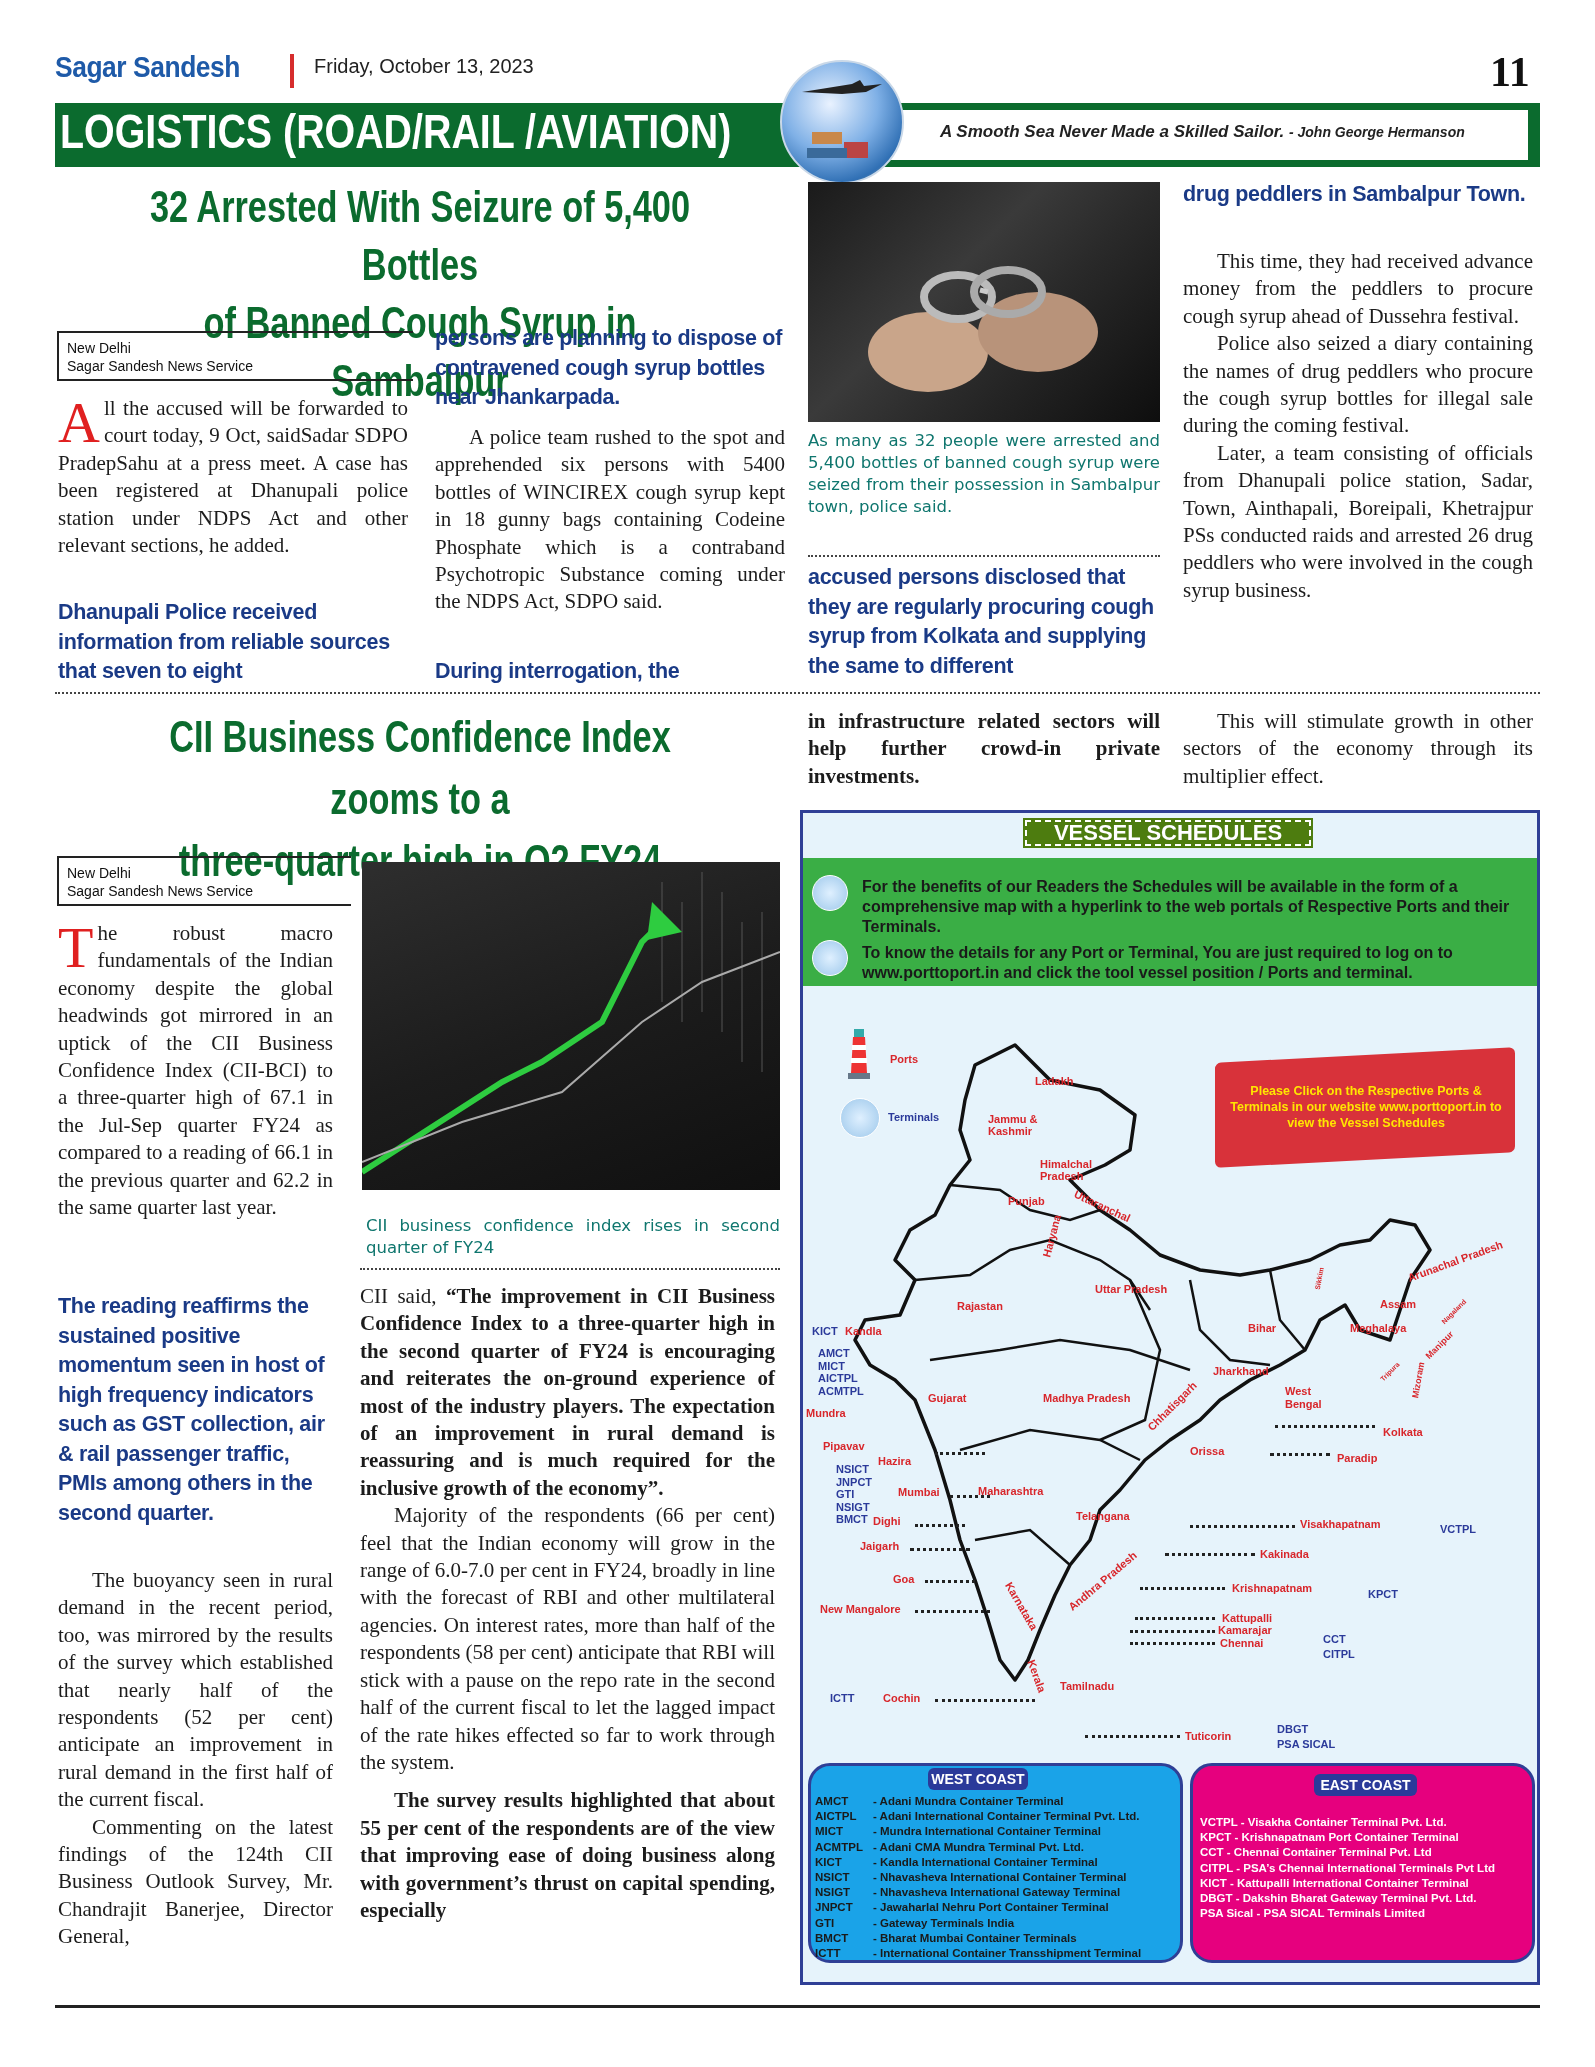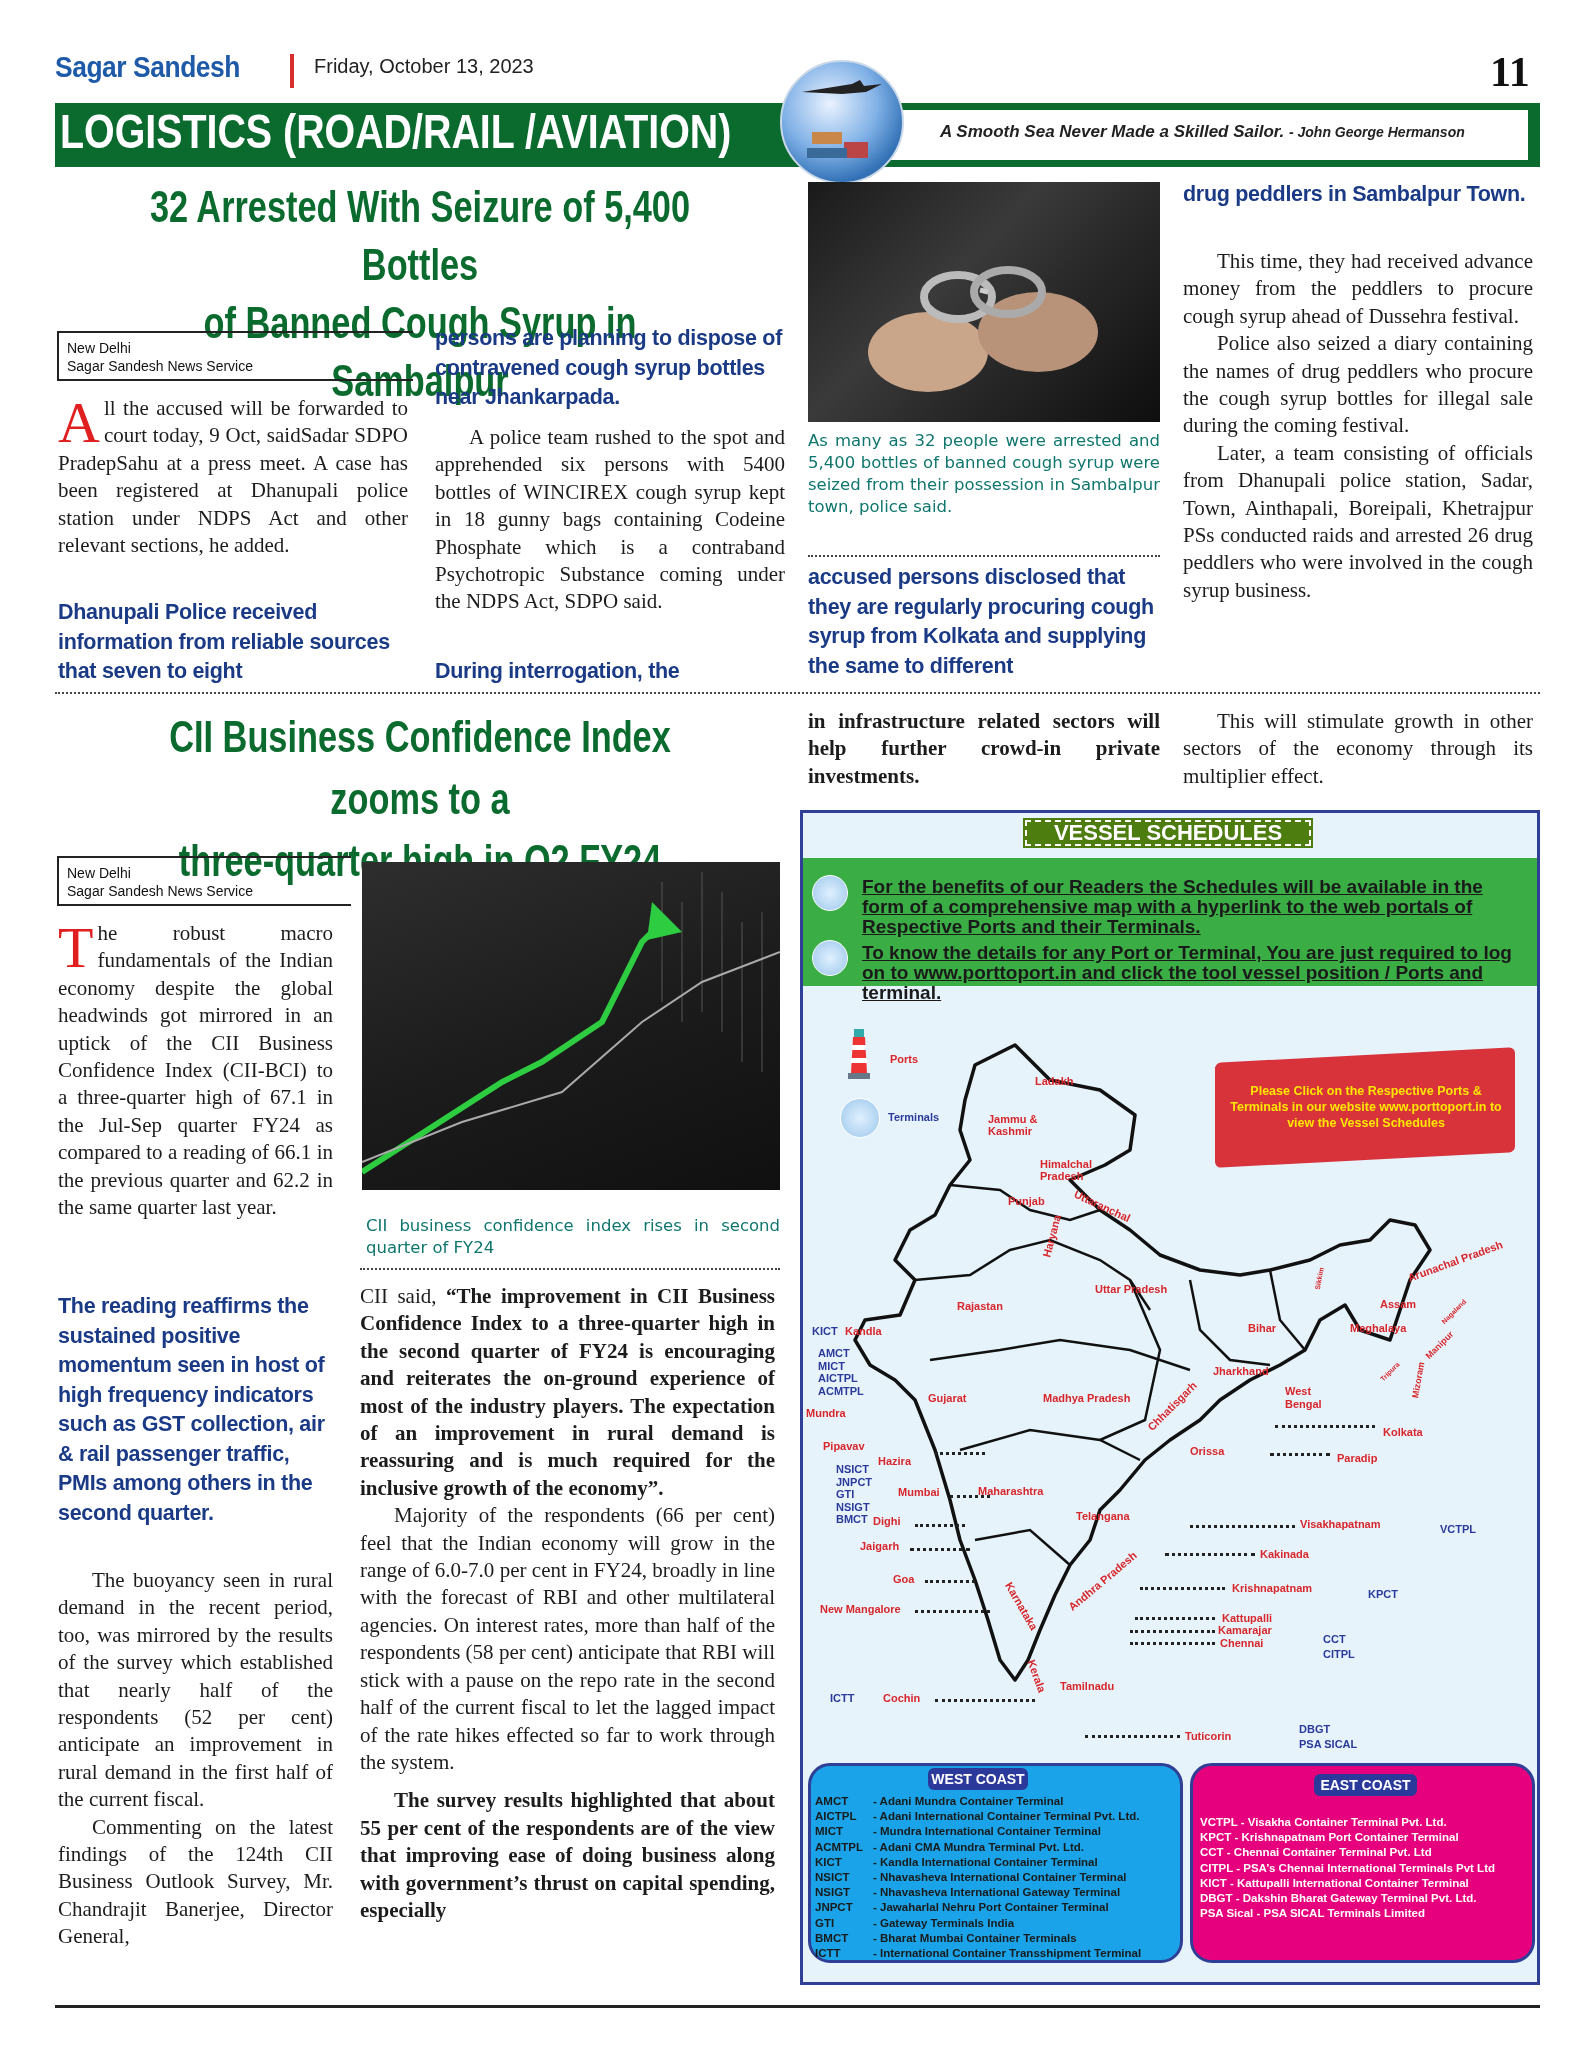--- a/index.html
+++ b/index.html
@@ -24,21 +24,21 @@
   .pull{font-family:"Liberation Sans",sans-serif;font-weight:bold;color:#1a3a86;font-size:21.5px;line-height:29.5px;letter-spacing:-0.3px;}
   .caption{font-family:"DejaVu Sans",sans-serif;font-size:16.5px;line-height:22px;text-align:justify;color:#0f766e;}
   .dotline{border-top:2px dotted #444;height:0;}
   .photo-cuffs{left:808px;top:182px;width:352px;height:240px;background:linear-gradient(135deg,#1a1a1a 0%,#3a3a3a 40%,#2a2a2a 60%,#0e0e0e 100%);overflow:hidden;}
   .photo-chart{left:362px;top:862px;width:418px;height:328px;background:linear-gradient(160deg,#2e2e2e 0%,#1c1c1c 50%,#101010 100%);overflow:hidden;}
   .bold-body{font-weight:bold;}
   
   .vessel{left:800px;top:810px;width:740px;height:1175px;background:#e6f3fb;border:3px solid #2f3f96;box-sizing:border-box;}
   .vessel-title{left:1023px;top:818px;width:290px;height:30px;background:#4d7c0f;color:#fff;font-family:"Liberation Sans",sans-serif;font-weight:bold;font-size:22px;text-align:center;line-height:30px;outline:2px dashed #fff;outline-offset:-4px;}
   .green-band{left:803px;top:858px;width:734px;height:128px;background:#3aae45;}
-  .green-text{font-family:"Liberation Sans",sans-serif;font-weight:bold;font-size:19px;line-height:20px;color:#1a1a1a;text-decoration:underline;}
+  .green-text{font-family:"Liberation Sans",sans-serif;font-weight:bold;font-size:16px;line-height:20px;color:#1a1a1a;}
   .icon-circle{width:34px;height:34px;border-radius:50%;background:radial-gradient(circle,#dff0ff 0%,#9cc7ea 100%);border:1px solid #fff;}
   .state{font-family:"Liberation Sans",sans-serif;font-weight:bold;font-size:11px;color:#d8262b;white-space:nowrap;}
   .port{font-family:"Liberation Sans",sans-serif;font-weight:bold;font-size:11px;color:#d8262b;white-space:nowrap;}
   .term{font-family:"Liberation Sans",sans-serif;font-weight:bold;font-size:11px;color:#2b3a9a;white-space:nowrap;}
   .ribbon{left:1215px;top:1055px;width:300px;height:105px;background:#d8323a;border-radius:6px;transform:skewY(-3deg);}
   .ribbon-text{left:1225px;top:1083px;width:282px;text-align:center;font-family:"Liberation Sans",sans-serif;font-weight:bold;font-size:12.5px;line-height:16px;color:#ffe600;}
   .coast-box{border-radius:22px;box-sizing:border-box;border:3px solid #2f3f96;}
   .coast-title{background:#2b3a9a;color:#fff;font-family:"Liberation Sans",sans-serif;font-weight:bold;font-size:14px;border-radius:6px;text-align:center;line-height:22px;}
   .coast-list{font-family:"Liberation Sans",sans-serif;font-weight:bold;font-size:11.5px;line-height:15.2px;white-space:nowrap;}
   .coast-list .row{display:flex;}
@@ -272,21 +272,21 @@
   <div>NSIGT</div>
   <div>BMCT</div>
 </div>
 <div class="abs term" style="left:830px;top:1692px;">ICTT</div>
 <div class="abs term" style="left:1440px;top:1523px;">VCTPL</div>
 <div class="abs term" style="left:1368px;top:1588px;">KPCT</div>
 <div class="abs term" style="left:1323px;top:1632px;line-height:15px;">
   <div>CCT</div>
   <div>CITPL</div>
 </div>
-<div class="abs term" style="left:1277px;top:1722px;line-height:15px;margin-left:22px;">
+<div class="abs term" style="left:1277px;top:1722px;line-height:15px;">
   <div>DBGT</div>
   <div>PSA SICAL</div>
 </div>
 
 <div class="abs ribbon"></div>
 <div class="abs ribbon-text">Please Click on the Respective Ports &amp; Terminals in our website www.porttoport.in to view the Vessel Schedules</div>
 
 <div class="abs coast-box" style="left:808px;top:1763px;width:375px;height:200px;background:#1aa3e8;"></div>
 <div class="abs coast-title" style="left:928px;top:1768px;width:100px;">WEST COAST</div>
 <div class="abs coast-list" id="west-list" style="left:815px;top:1794px;color:#1a1a1a;">

